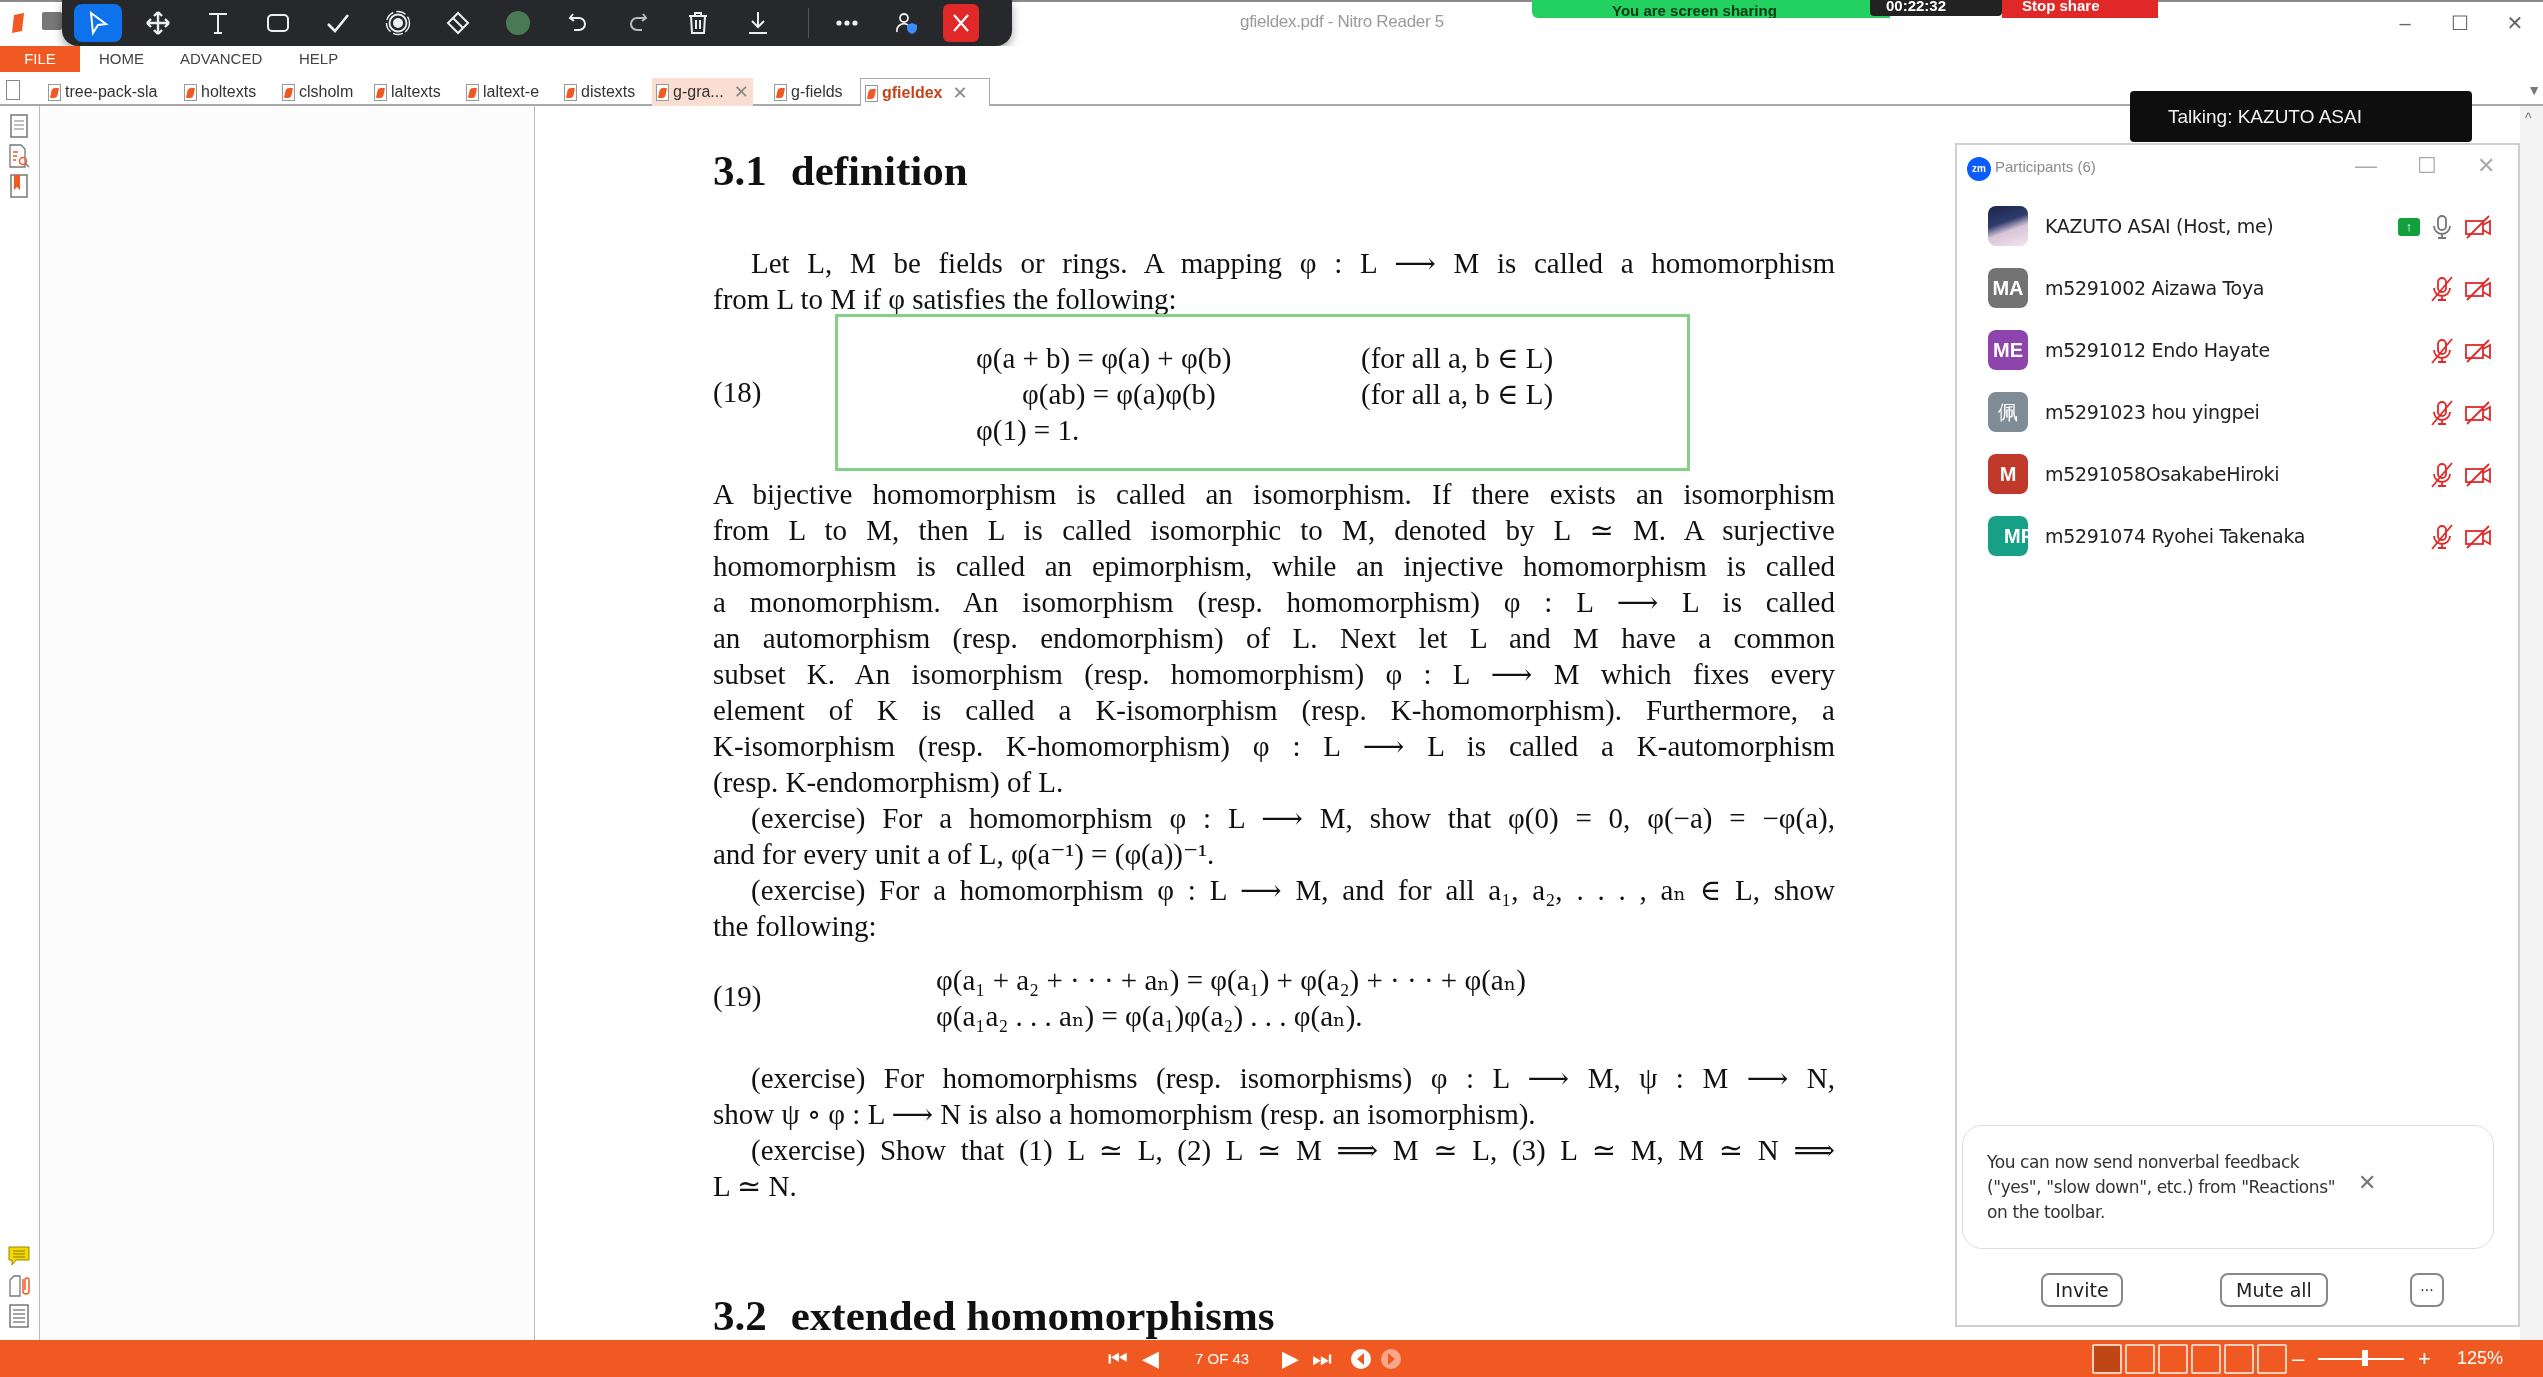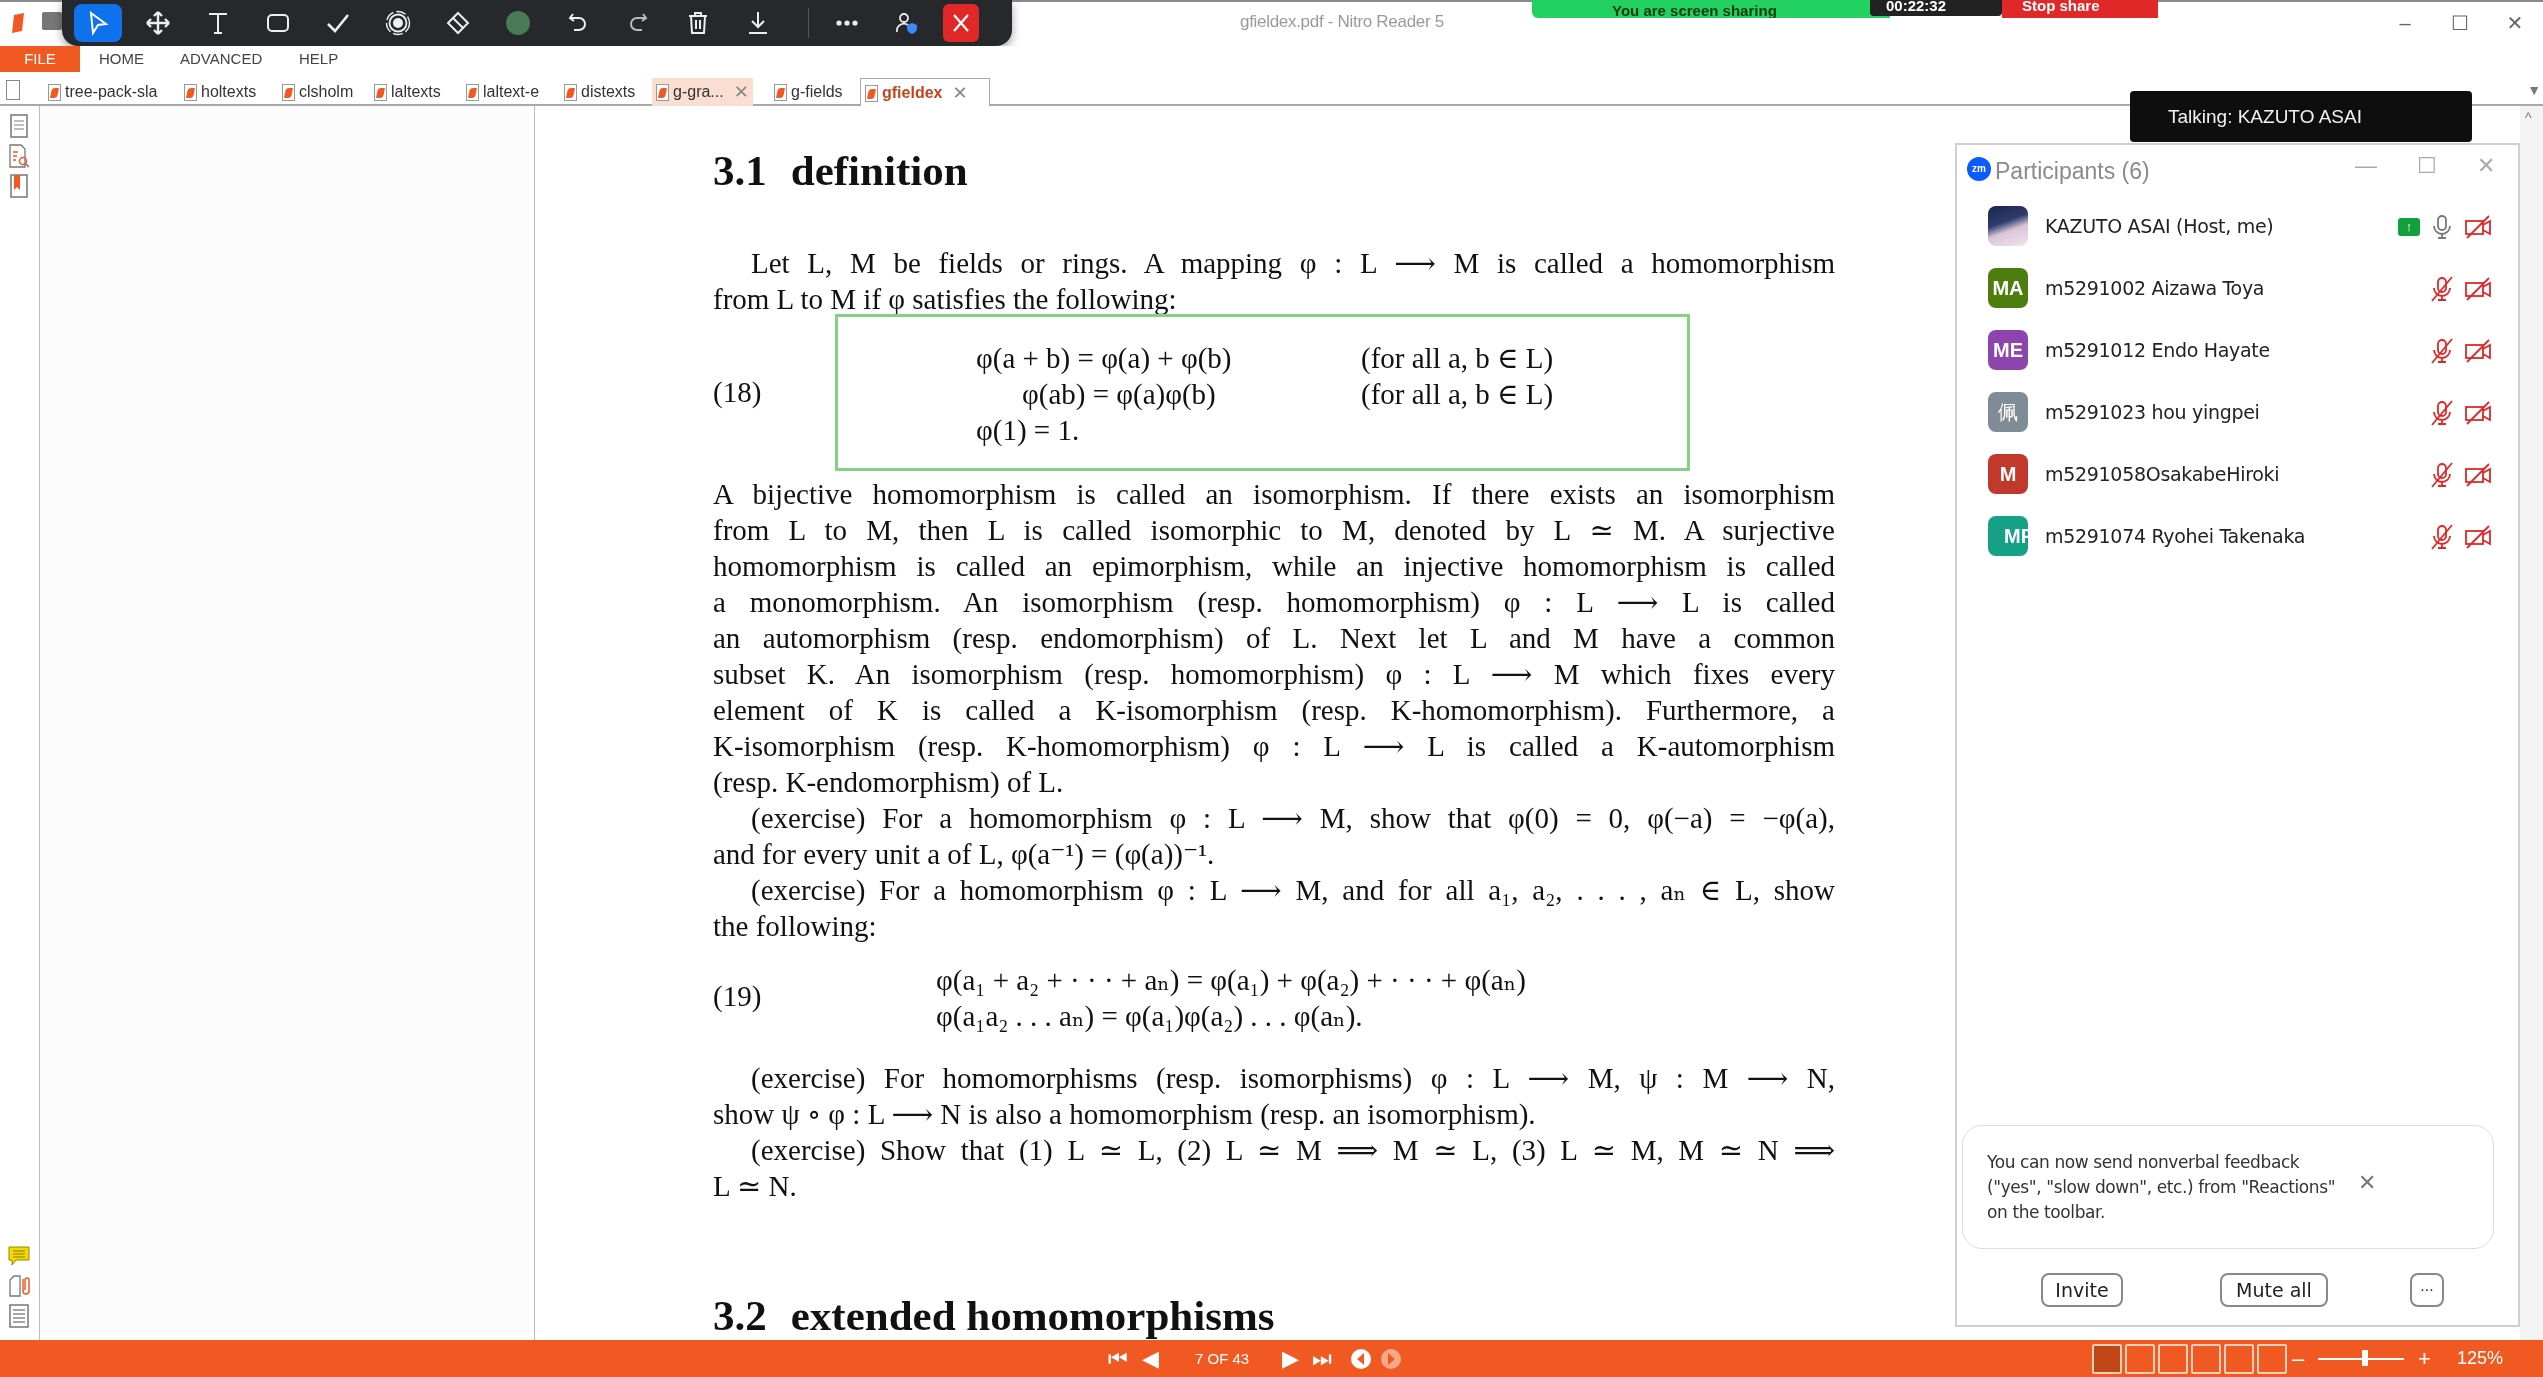--- a/index.html
+++ b/index.html
@@ -64,21 +64,21 @@
   
   #doc-scroll { left: 2520px; top: 106px; width: 23px; height: 1234px; background: #f3f3f3; }
 
   
   #talking { left: 2130px; top: 91px; width: 342px; height: 51px; background: #0e0e0e; border-radius: 4px; color: #f2f2f2; font-size: 19px; line-height: 51px; padding-left: 38px; }
 
   
   #participants { left: 1955px; top: 143px; width: 565px; height: 1184px; background: #fff; border: 2px solid #cfcfcf; }
   #p-header { position: absolute; left: 0; top: 0; width: 100%; height: 48px; }
   #zm-logo { position: absolute; left: 10px; top: 12px; width: 24px; height: 24px; border-radius: 50%; background: #0b5cff; color: #fff; font-size: 10px; font-weight: bold; text-align: center; line-height: 24px; }
-  #p-title { position: absolute; left: 38px; top: 13px; font-size: 23px; color: #8a8a8a; }
+  #p-title { position: absolute; left: 38px; top: 13px; font-size: 15px; color: #8a8a8a; }
   .p-ctrl { position: absolute; top: 8px; font-size: 22px; color: #aaa; }
   .p-row { position: absolute; left: 0; width: 100%; height: 62px; }
   .p-avatar { position: absolute; left: 31px; top: 11px; width: 40px; height: 40px; border-radius: 8px; color: #fff; font-weight: bold; font-size: 20px; text-align: center; line-height: 40px; }
   .p-name { position: absolute; left: 88px; top: 20px; font-size: 19px; color: #222; font-family: "DejaVu Sans", sans-serif; letter-spacing: -0.3px; }
   .p-icons { position: absolute; right: 26px; top: 18px; display: flex; align-items: center; }
   .p-icons svg { width: 28px; height: 28px; margin-left: 8px; }
   .share-badge { width: 22px; height: 18px; background: #12a03c; border-radius: 3px; color: #fff; font-size: 13px; text-align: center; line-height: 18px; font-weight: bold; }
 
   #feedback { position: absolute; left: 5px; top: 980px; width: 532px; height: 124px; border: 1.5px solid #ddd; border-radius: 20px; background: #fff; }
   #feedback-text { position: absolute; left: 24px; top: 24px; width: 360px; font-size: 17px; line-height: 25px; color: #333; font-family: "DejaVu Sans", sans-serif; letter-spacing: -0.4px; }
@@ -362,21 +362,21 @@
         </svg>
       <svg viewBox="0 0 28 28">
           <rect x="2" y="8" width="17" height="13" fill="none" stroke="#e02828" stroke-width="1.8"></rect>
           <path d="M19 12 L26 8 V21 L19 17" fill="none" stroke="#e02828" stroke-width="1.8"></path>
           <path d="M3 25 L25 3" stroke="#e02828" stroke-width="1.8"></path>
         </svg>
     </div>
   </div>
 
   <div class="p-row" style="top:112px;">
-    <div class="p-avatar" style="background:#4d7c0f;">MA</div>
+    <div class="p-avatar" style="background:#737373;">MA</div>
     <div class="p-name">m5291002 Aizawa Toya</div>
     <div class="p-icons">
       <svg viewBox="0 0 28 28">
           <rect x="10" y="3" width="8" height="14" rx="4" fill="none" stroke="#e02828" stroke-width="1.8"></rect>
           <path d="M6 13 a8 8 0 0 0 16 0 M14 21 V25 M10 25 H18" stroke="#e02828" stroke-width="1.8" fill="none"></path>
           <path d="M4 26 L24 2" stroke="#e02828" stroke-width="1.8"></path>
         </svg>
       <svg viewBox="0 0 28 28">
           <rect x="2" y="8" width="17" height="13" fill="none" stroke="#e02828" stroke-width="1.8"></rect>
           <path d="M19 12 L26 8 V21 L19 17" fill="none" stroke="#e02828" stroke-width="1.8"></path>

